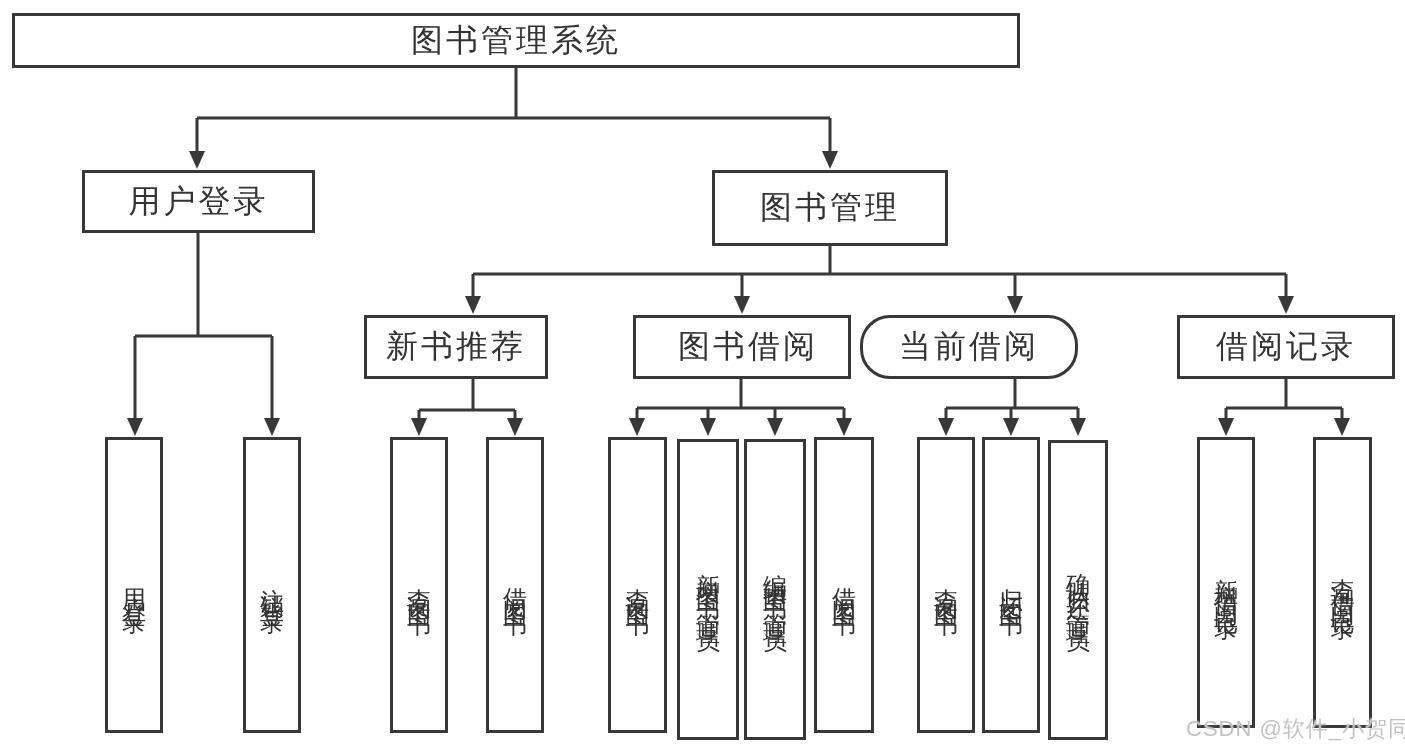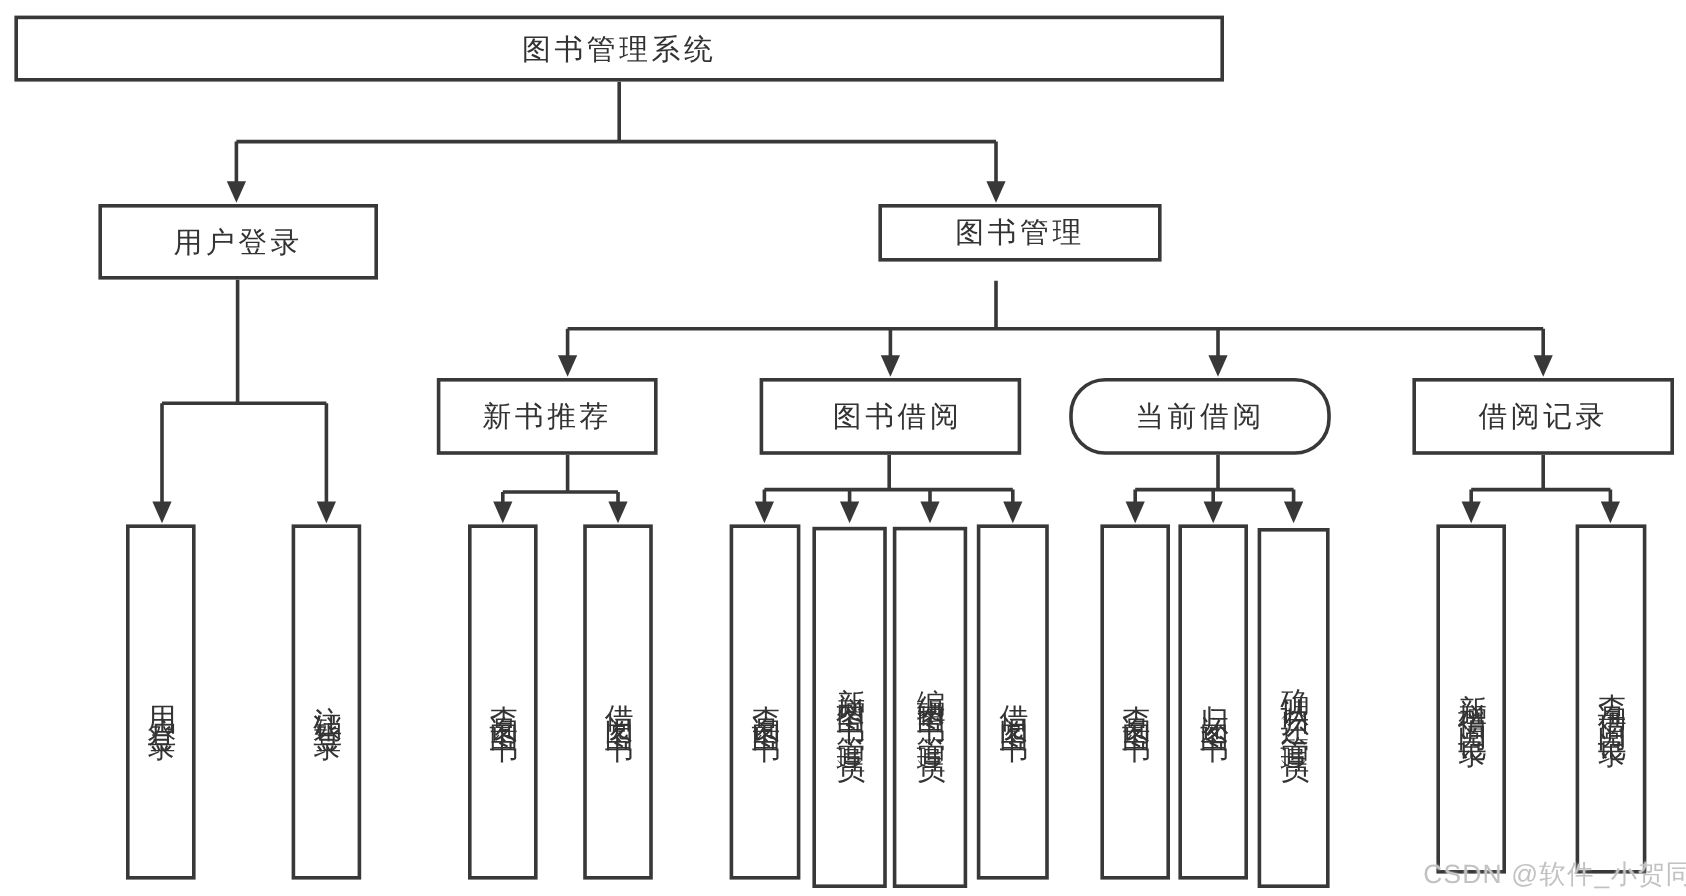--- a/index.html
+++ b/index.html
@@ -16,21 +16,21 @@
     position: absolute;
     box-sizing: border-box;
     border: 3px solid #383838;
     background: #ffffff;
     color: #333333;
     display: flex;
     align-items: center;
     justify-content: center;
   }
   .hbox {
-    font-size: 24px;
+    font-size: 32px;
     letter-spacing: 3px;
     white-space: nowrap;
   }
   .vbox .vtext {
     writing-mode: vertical-rl;
     text-orientation: mixed;
     font-size: 24px;
     letter-spacing: 8px;
     line-height: 1;
     white-space: nowrap;
@@ -94,31 +94,31 @@
     </g>
   </svg>
 
   <div class="node hbox" style="left:12px; top:13px; width:1008px; height:55px;">
     <span>图书管理系统</span>
   </div>
 
   <div class="node hbox" style="left:82px; top:170px; width:233px; height:63px;">
     <span>用户登录</span>
   </div>
-  <div class="node hbox" style="left:732px; top:170px; width:236px; height:48px;">
+  <div class="node hbox" style="left:712px; top:170px; width:236px; height:76px;">
     <span>图书管理</span>
   </div>
 
   <div class="node hbox" style="left:364px; top:315px; width:184px; height:64px;">
     <span>新书推荐</span>
   </div>
   <div class="node hbox" style="left:633px; top:315px; width:218px; height:64px;padding-left:12px;">
     <span>图书借阅</span>
   </div>
-  <div class="node hbox" style="left:891px; top:315px; width:218px; height:64px;border-radius:30px;">
+  <div class="node hbox" style="left:860px; top:315px; width:218px; height:64px;border-radius:30px;">
     <span>当前借阅</span>
   </div>
   <div class="node hbox" style="left:1177px; top:315px; width:218px; height:64px;">
     <span>借阅记录</span>
   </div>
 
   <div class="node vbox" style="left:105px; top:437px; width:58px; height:296px;">
     <span class="vtext">用户登录</span>
   </div>
   <div class="node vbox" style="left:243px; top:437px; width:58px; height:296px;">

